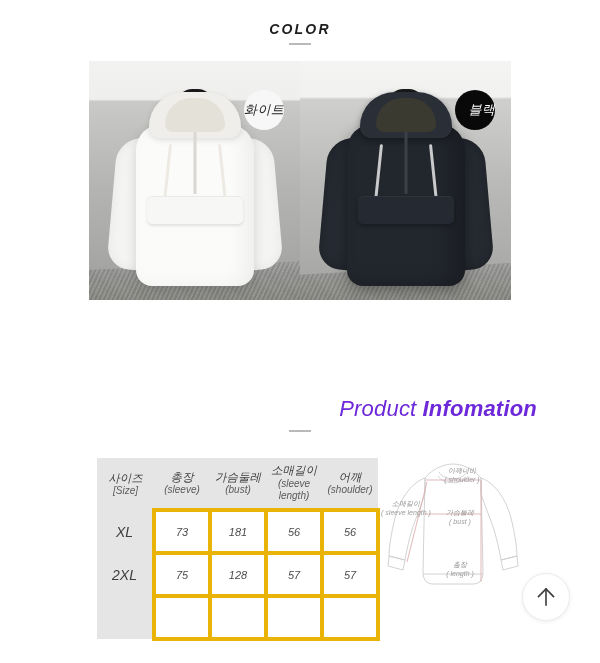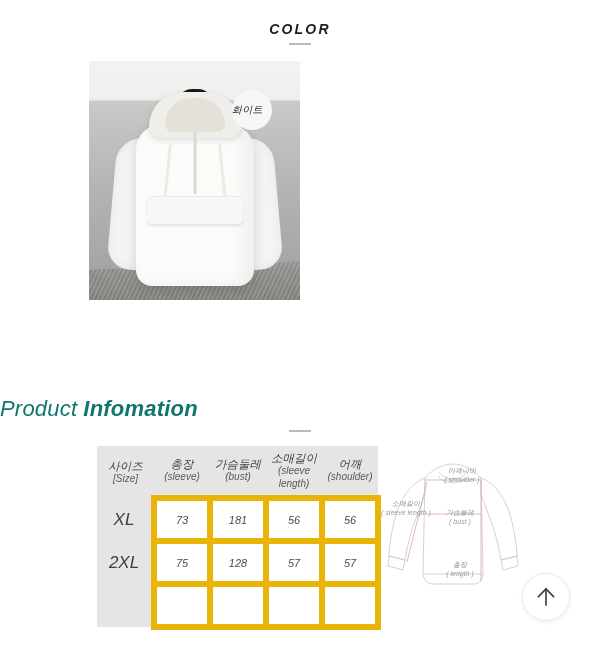--- a/index.html
+++ b/index.html
@@ -166,78 +166,78 @@
   .photo-black .j-pocket { background: #252931; box-shadow: 0 2px 4px rgba(0,0,0,.3), inset 0 1px 0 rgba(255,255,255,.05); }
   .photo-black .j-placket{ background: #3a3f48; }
   .photo-black .j-draw   { background: #c9cacb; }
   .photo-black .j-draw.l { left: 56px; transform: rotate(6deg); }
   .photo-black .j-draw.r { right: 56px; transform: rotate(-6deg); }
 
   
   .badge {
     position: absolute;
     top: 29px;
-    right: 28px;
+    right: 16px;
     width: 40px; height: 40px;
     border-radius: 50%;
     display: flex;
     align-items: center;
-    justify-content: flex-start;
-    font-size: 10px;
+    justify-content: flex-end;
+    font-size: 13px;
     letter-spacing: .3px;
   }
   .badge-white { background: #f7f7f7; color: #232323; }
   .badge-black { background: #090909; color: #ffffff; }
 
   
   .pi-heading {
     position: absolute;
     top: 396px;
     left: 0;
     width: 537px;
-    text-align: left;
+    text-align: right;
     font-size: 22px;
-    color: #0f766e;
+    color: #6d28d9;
   }
   .pi-heading .light { font-weight: 300; letter-spacing: .2px; }
   .pi-heading .bold  { font-weight: 700; letter-spacing: .2px; }
   .rule-pi { top: 430px; }
 
   
   .size-table {
     position: absolute;
-    top: 446px;
+    top: 458px;
     left: 97px;
     width: 281px;
     border-collapse: collapse;
     table-layout: fixed;
   }
   .size-table td, .size-table th {
-    border: 6px solid #eab308;
+    border: 4px solid #eab308;
     text-align: center;
     font-size: 11px;
     color: #4a4a4a;
     font-weight: 400;
     height: 43px;
     vertical-align: middle;
   }
   .size-table thead th {
     border: none;
     background: #e5e5e5;
     height: 52px;
     padding: 4px 1px;
     line-height: 1.25;
   }
   .size-table thead th .kr { display: block; font-size: 11.5px; color: #3c3c3c; }
   .size-table thead th .en { display: block; font-size: 10px; color: #5a5a5a; }
   .size-table tbody td.size-cell {
     background: #e5e5e5;
     border: none;
     color: #3d3d3d;
-    font-size: 17px;
+    font-size: 14px;
     margin-left: 44px;
   }
   .size-table tbody td.val { background: #ffffff; }
   .size-table tbody tr.empty td { height: 43px; }
   col.c-size  { width: 57px; }
   col.c-val   { width: 56px; }
 
   
   .diagram {
     position: absolute;
@@ -302,20 +302,39 @@
         <div class="j-placket"></div>
         <div class="j-draw l"></div>
         <div class="j-draw r"></div>
         <div class="j-pocket"></div>
       </div>
       <div class="badge badge-white">
         <span>화이트</span>
       </div>
     </div>
 
+    <div class="photo photo-black">
+      <div class="backdrop"></div>
+      <div class="floor"></div>
+      <div class="bust"></div>
+      <div class="jacket">
+        <div class="j-sleeve left"></div>
+        <div class="j-sleeve right"></div>
+        <div class="j-torso"></div>
+        <div class="j-hood"></div>
+        <div class="j-hood-inner"></div>
+        <div class="j-placket"></div>
+        <div class="j-draw l"></div>
+        <div class="j-draw r"></div>
+        <div class="j-pocket"></div>
+      </div>
+      <div class="badge badge-black">
+        <span>블랙</span>
+      </div>
+    </div>
 
   </div>
 
   <div class="pi-heading">
     <span class="light">Product</span>
     <span class="bold">Infomation</span>
   </div>
   <div class="heading-rule rule-pi"></div>
 
   <table class="size-table">

